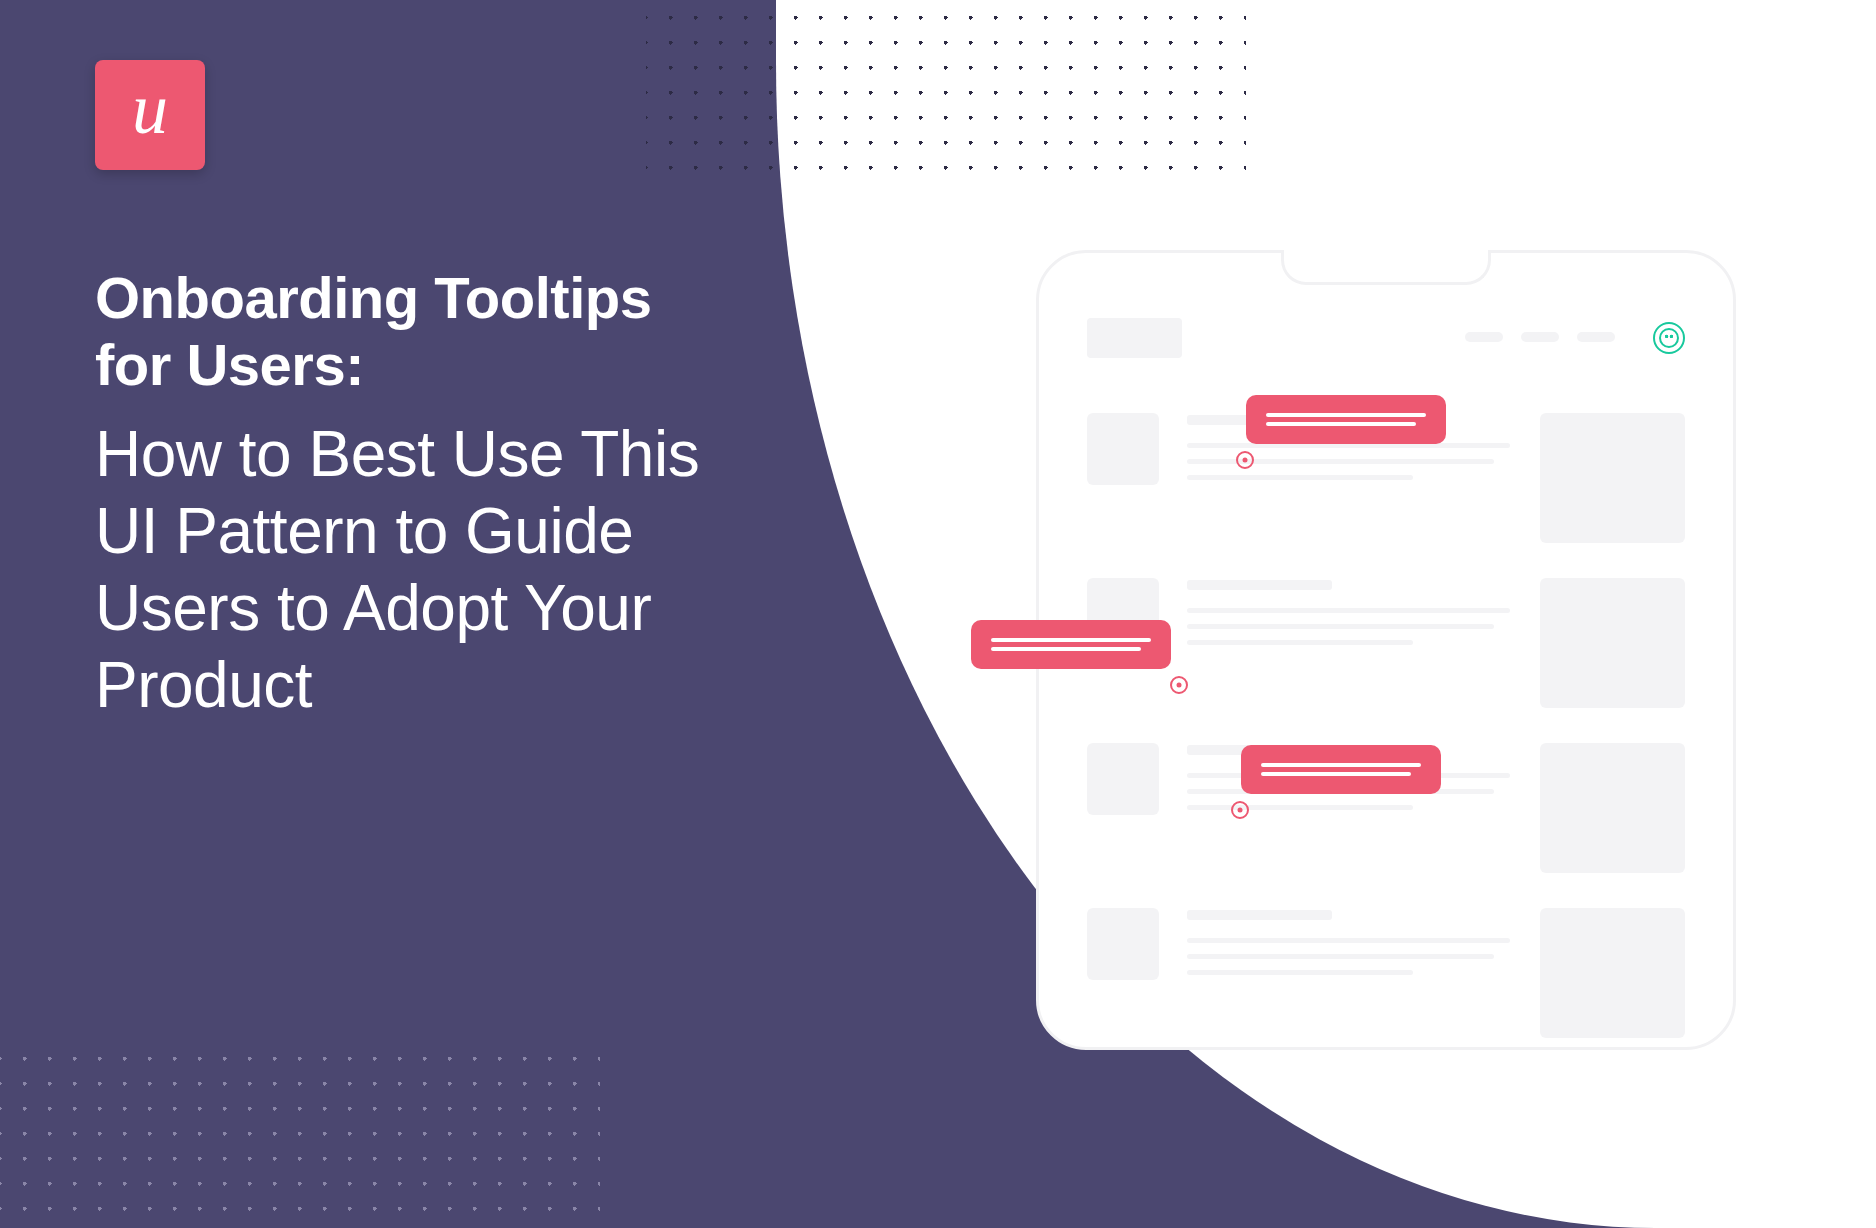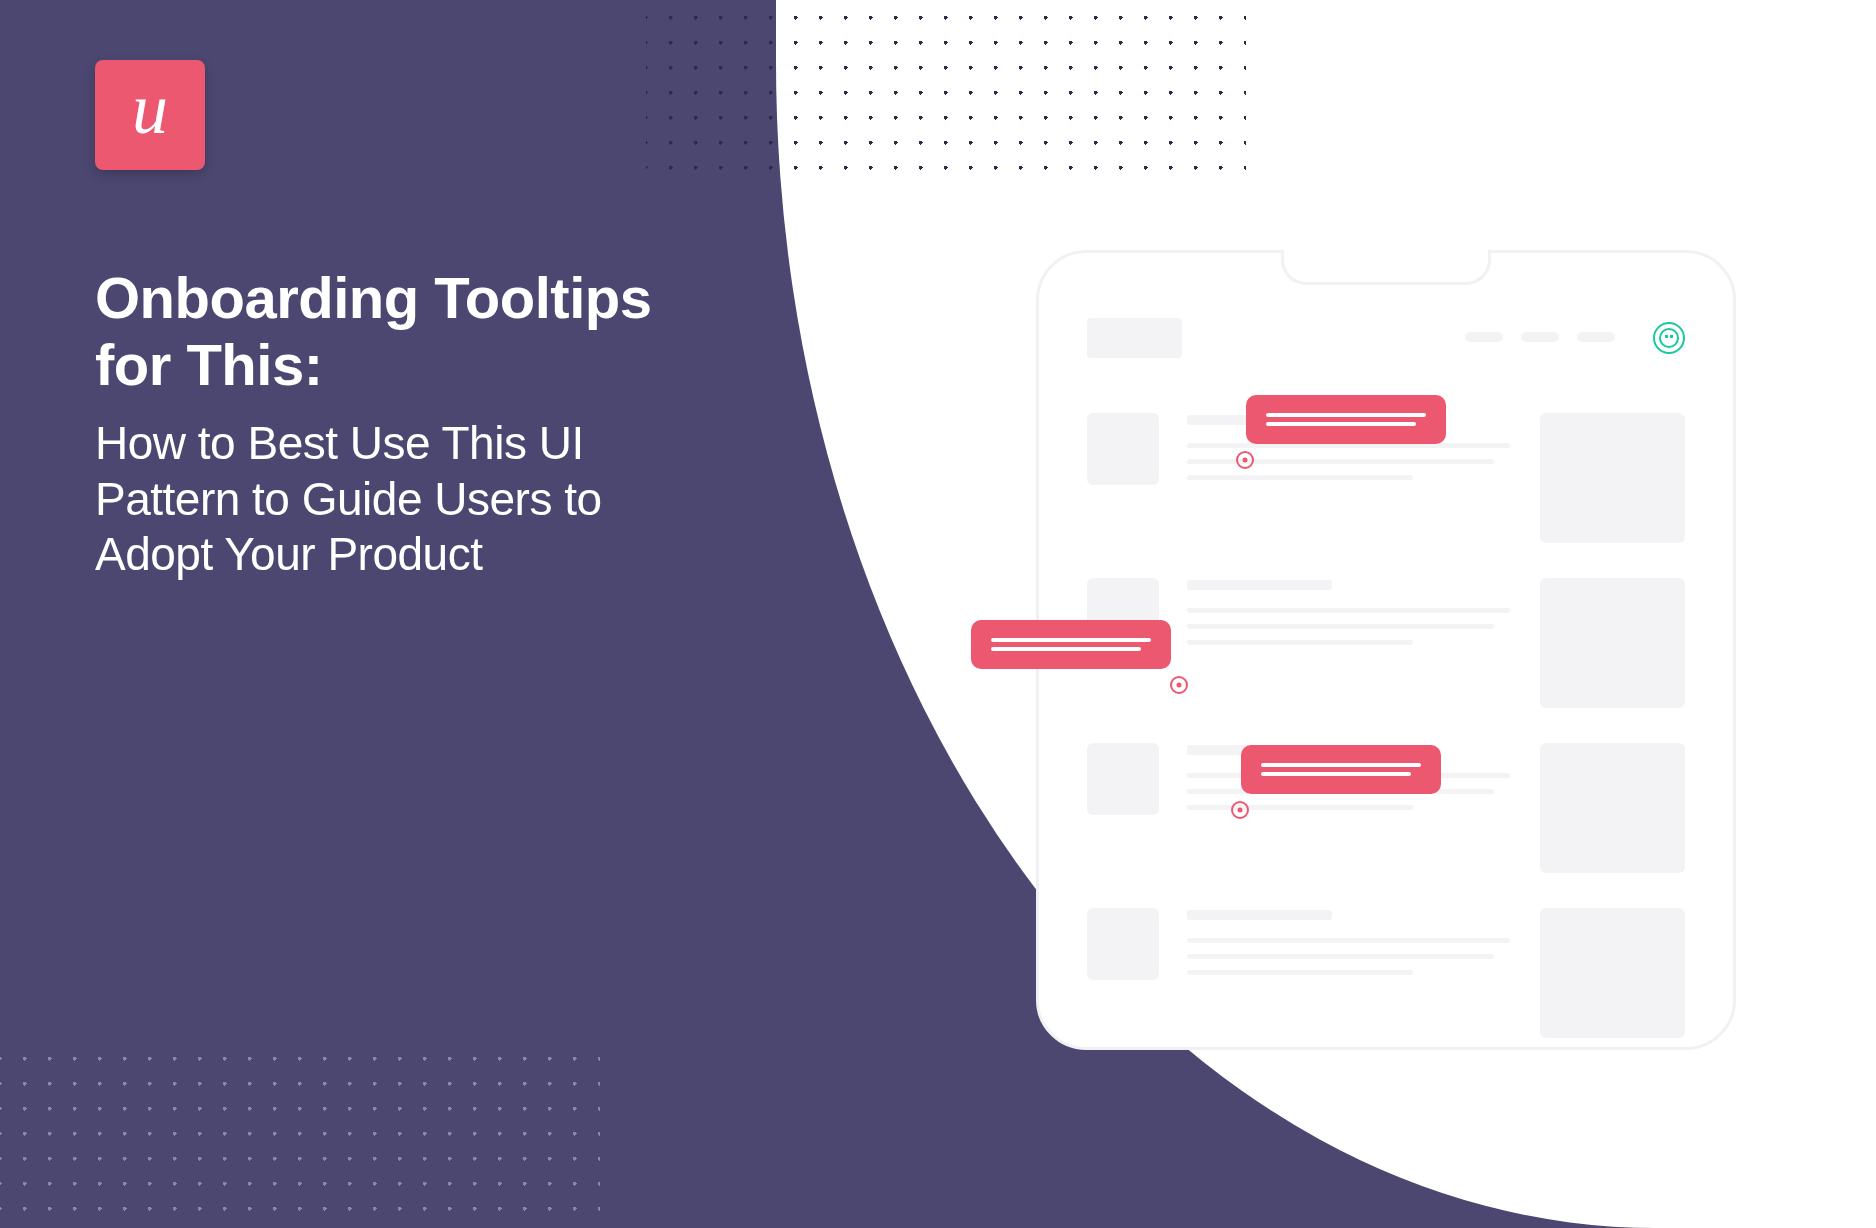--- a/index.html
+++ b/index.html
@@ -84,21 +84,21 @@
   max-width: 620px;
 }
 .headline-top {
   font-size: 58px;
   font-weight: 700;
   line-height: 1.15;
   letter-spacing: -0.5px;
   margin-bottom: 18px;
 }
 .headline-bottom {
-  font-size: 46px;
+  font-size: 64px;
   font-weight: 500;
   line-height: 1.2;
   letter-spacing: -0.5px;
 }
 .mockup-wrap {
   position: absolute;
   right: 140px;
   top: 250px;
   width: 700px;
   height: 800px;
@@ -268,21 +268,21 @@
   <div class="bg-purple"></div>
   <div class="bg-white-curve"></div>
   <div class="dots-tr"></div>
   <div class="dots-bl"></div>
 
   <div class="logo">
     <span>u</span>
   </div>
 
   <div class="text-block">
-    <div class="headline-top">Onboarding Tooltips for This:</div>
+    <div class="headline-top">Onboarding Tooltips for Users:</div>
     <div class="headline-bottom">How to Best Use This UI Pattern to Guide Users to Adopt Your Product</div>
   </div>
 
   <div class="mockup-wrap">
     <div class="device">
       <div class="notch"></div>
 
       <div class="mock-header">
         <div class="mock-logo"></div>
         <div class="mock-nav">

